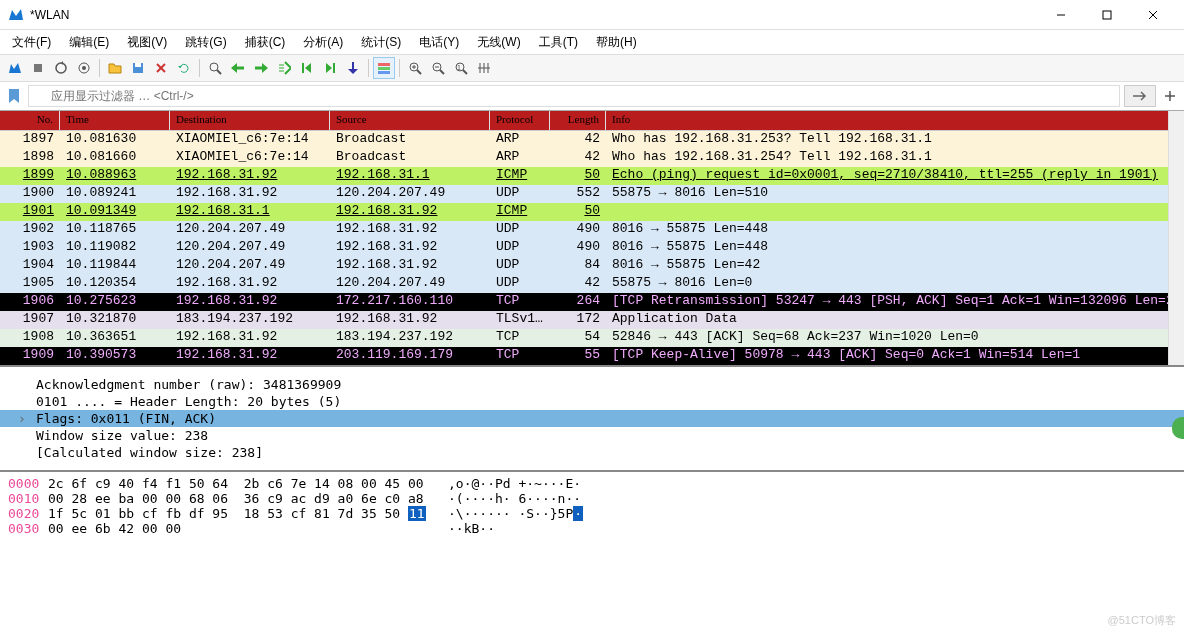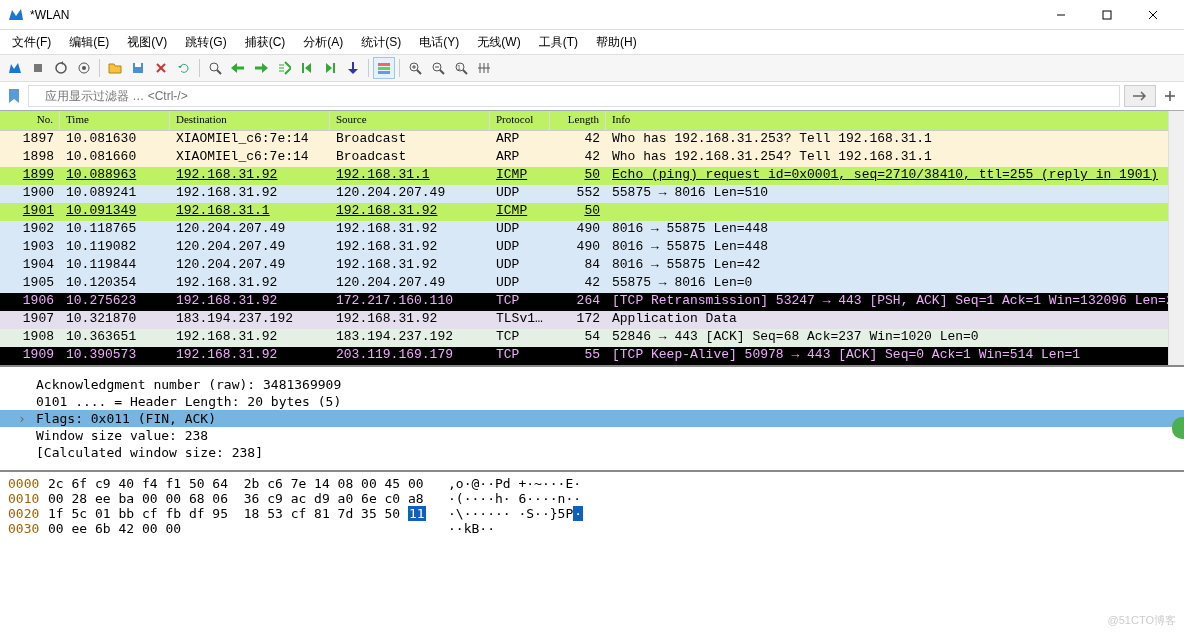--- a/index.html
+++ b/index.html
@@ -9,45 +9,45 @@
 .titlebar .title { flex: 1; font-size: 12px; }
 .winctrls { display: flex; gap: 0; }
 .winctrls .wc { width: 46px; height: 30px; display: flex; align-items: center; justify-content: center; cursor: pointer; }
 .menubar { height: 24px; display: flex; align-items: center; padding: 0 4px; gap: 2px; font-size: 12px; }
 .menubar .mi { padding: 2px 8px; cursor: pointer; }
 .toolbar { height: 28px; display: flex; align-items: center; padding: 0 4px; gap: 1px; border-top: 1px solid #ddd; border-bottom: 1px solid #ddd; background: #f6f6f6; }
 .tbtn { width: 22px; height: 22px; display: flex; align-items: center; justify-content: center; cursor: pointer; border: 1px solid transparent; }
 .tsep { width: 1px; height: 18px; background: #ccc; margin: 0 3px; }
 .filterbar { height: 28px; display: flex; align-items: center; padding: 2px 4px; gap: 4px; }
 .filterbar .fb-icon { width: 20px; height: 20px; display:flex; align-items:center; justify-content:center; }
-.filterbar input { flex: 1; height: 22px; padding: 0 16px; border: 1px solid #ddd; font-size: 12px; outline: none; }
+.filterbar input { flex: 1; height: 22px; padding: 0 22px; border: 1px solid #ddd; font-size: 12px; outline: none; }
 .filterbar .go { width: 32px; height: 22px; background: #efefef; border: 1px solid #ccc; display:flex; align-items:center; justify-content:center; cursor:pointer; }
 .filterbar .plus { width: 20px; height: 22px; display:flex; align-items:center; justify-content:center; cursor:pointer; }
 .packet-list { border-top: 1px solid #aaa; font-family: "Consolas", "Courier New", monospace; font-size: 13px; position: relative; }
-.pl-head { display: flex; background: #bef264; height: 20px; border-bottom: 1px solid #ccc; }
+.pl-head { display: flex; background: #b91c1c; height: 20px; border-bottom: 1px solid #ccc; }
 .pl-head .ph { padding: 2px 6px; border-right: 1px solid #ddd; font-family: "Segoe UI"; font-size: 11px; white-space: nowrap; overflow: hidden; }
 .pl-body { }
 .pl-row { display: flex; height: 18px; white-space: nowrap; overflow: hidden; cursor: pointer; }
 .pl-row .pc { padding: 0 6px; overflow: hidden; text-overflow: clip; }
 .c-no { width: 60px; text-align: right; }
 .c-time { width: 110px; }
 .c-src { width: 160px; }
 .c-dst { width: 160px; }
 .c-proto { width: 60px; }
 .c-len { width: 56px; text-align: right; }
 .c-info { flex: 1; }
 .pl-scroll { position: absolute; right: 0; top: 0; width: 16px; height: 100%; background: #f0f0f0; border-left: 1px solid #ddd; }
 .details { border-top: 2px solid #888; padding: 9px 0; font-family: "Consolas", monospace; font-size: 13px; position: relative; }
 .dl { padding: 1px 0 1px 36px; white-space: pre; }
 .dl.sel { background: #77b4e0; }
 .dl.exp::before { content: "›"; position: absolute; left: 18px; color: #666; }
 .greenball { position: absolute; right: 0; top: 50px; width: 12px; height: 22px; background: #4caf50; border-radius: 10px 0 0 10px; }
 .hexpane { border-top: 2px solid #888; padding: 4px 8px; font-family: "Consolas", monospace; font-size: 13px; white-space: pre; }
 .hexrow { display: flex; }
-.hexoff { width: 40px; color: #a16207; }
+.hexoff { width: 40px; color: #ec4899; }
 .hexbytes { width: 400px; }
 .hexascii { }
 .hexsel { background: #1060c0; color: #fff; padding: 0 1px; }
 .row-arp { background: #fcf3d8; }
 .row-icmp { background: #bef264; text-decoration: underline; }
 .row-udp { background: #d8e8f6; }
 .row-tcp-bad { background: #000; color: #f0abfc; }
 .row-tls { background: #e4deed; }
 .row-tcp { background: #e4f0e4; }
 svg { display: block; }

